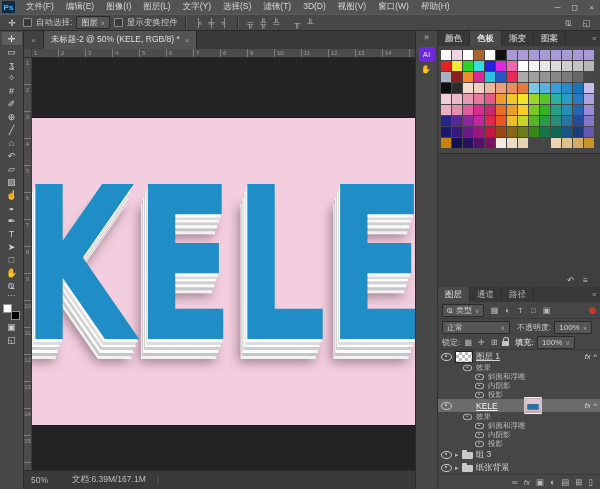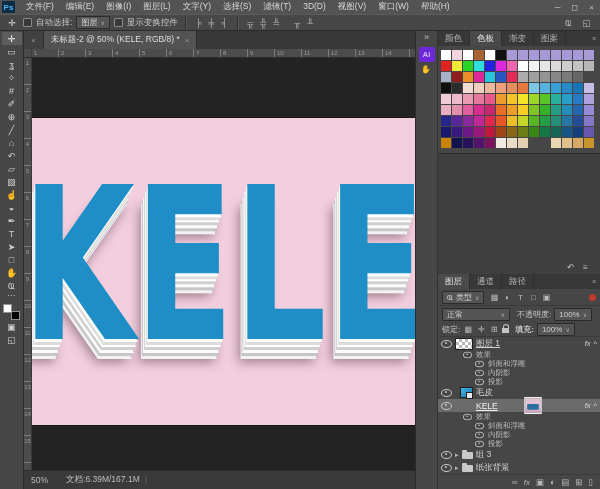--- a/index.html
+++ b/index.html
@@ -63,37 +63,37 @@
         text-shadow:
           -1px 2px 0 #ffffff,
           -2px 4px 0 #dcdcdc,
           -3px 6px 0 #ffffff,
           -4px 8px 0 #cfcfcf,
           -5px 10px 0 #fbfbfb,
           -6px 12px 0 #c6c6c6,
           -7px 14px 0 #f2f2f2,
           -9px 16px 9px rgba(84,56,70,0.55);}
   .statusbar{height:18px;flex:none;background:#3a3a3a;border-top:1px solid #2b2b2b;display:flex;
-             align-items:center;font-size:8.5px;color:#bdbdbd;padding:0 7px;}
+             align-items:center;font-size:8.5px;color:#bdbdbd;padding:0 7px;gap:6px;}
   .statusbar .zoomv{margin-right:18px;}
   .statusbar .chev{color:#9a9a9a;font-size:8px;margin-left:4px;}
   
   .dock{width:185px;flex:none;display:flex;background:#3f3f3f;border-left:1px solid #2b2b2b;box-sizing:border-box;}
   .dock-strip{width:21px;flex:none;background:#474747;border-right:1px solid #333;
               display:flex;flex-direction:column;align-items:center;padding-top:2px;gap:5px;}
   .strip-collapse{font-size:9px;color:#c0c0c0;line-height:9px;}
   .strip-icon{width:16px;height:15px;display:flex;align-items:center;justify-content:center;
               font-size:8px;color:#e2e2e2;border-radius:2px;}
   .strip-icon.ai{background:#6d28d9;color:#cdb6f5;font-weight:bold;}
   .dock-panels{flex:1;display:flex;flex-direction:column;min-width:0;}
   .panel-tabs{height:15px;display:flex;background:#383838;font-size:8.5px;color:#b2b2b2;flex:none;}
   .panel-tab{padding:0 7px;display:flex;align-items:center;border-right:1px solid #2e2e2e;white-space:nowrap;}
   .panel-tab.active{background:#4a4a4a;color:#e3e3e3;}
   .panel-menu{margin-left:auto;display:flex;align-items:center;padding-right:4px;font-size:7px;color:#a8a8a8;}
-  .swatches{background:#464646;border-bottom:1px solid #2c2c2c;flex:none;}
+  .swatches{background:#464646;border-bottom:1px solid #2c2c2c;flex:none;font-weight:bold;}
   .swatch-grid{padding:4px 3px 5px 3px;display:flex;flex-direction:column;gap:1px;}
   .swatch-row{display:flex;gap:1px;}
   .swatch{width:10px;height:10px;flex:none;}
   .swatch.empty{visibility:hidden;}
   .dock-gap{flex:1;display:flex;flex-direction:column;justify-content:flex-end;min-height:8px;}
   .collapsed-row{height:14px;display:flex;justify-content:flex-end;align-items:center;gap:9px;
                  padding-right:12px;font-size:8.5px;color:#c2c2c2;}
   
   .layers{background:#464646;display:flex;flex-direction:column;flex:none;}
   .lp-row{display:flex;align-items:center;padding:0 4px;gap:3px;font-size:8px;color:#c5c5c5;flex:none;box-sizing:border-box;}
@@ -529,25 +529,20 @@
                 <span class="lname">斜面和浮雕</span>
               </div>
               <div class="erow sub">
                 <span class="eye"></span>
                 <span class="lname">内阴影</span>
               </div>
               <div class="erow sub">
                 <span class="eye"></span>
                 <span class="lname">投影</span>
               </div>
-              <div class="lrow">
-                <span class="eye"></span>
-                <span class="thumb fur"></span>
-                <span class="lname">毛皮</span>
-              </div>
               <div class="lrow sel">
                 <span class="eye"></span>
                 <span class="thumb kele"></span>
                 <span class="lname u">KELE</span>
                 <span class="fx-right">
                   <i>fx</i>
                   <span>^</span>
                 </span>
               </div>
               <div class="erow">

